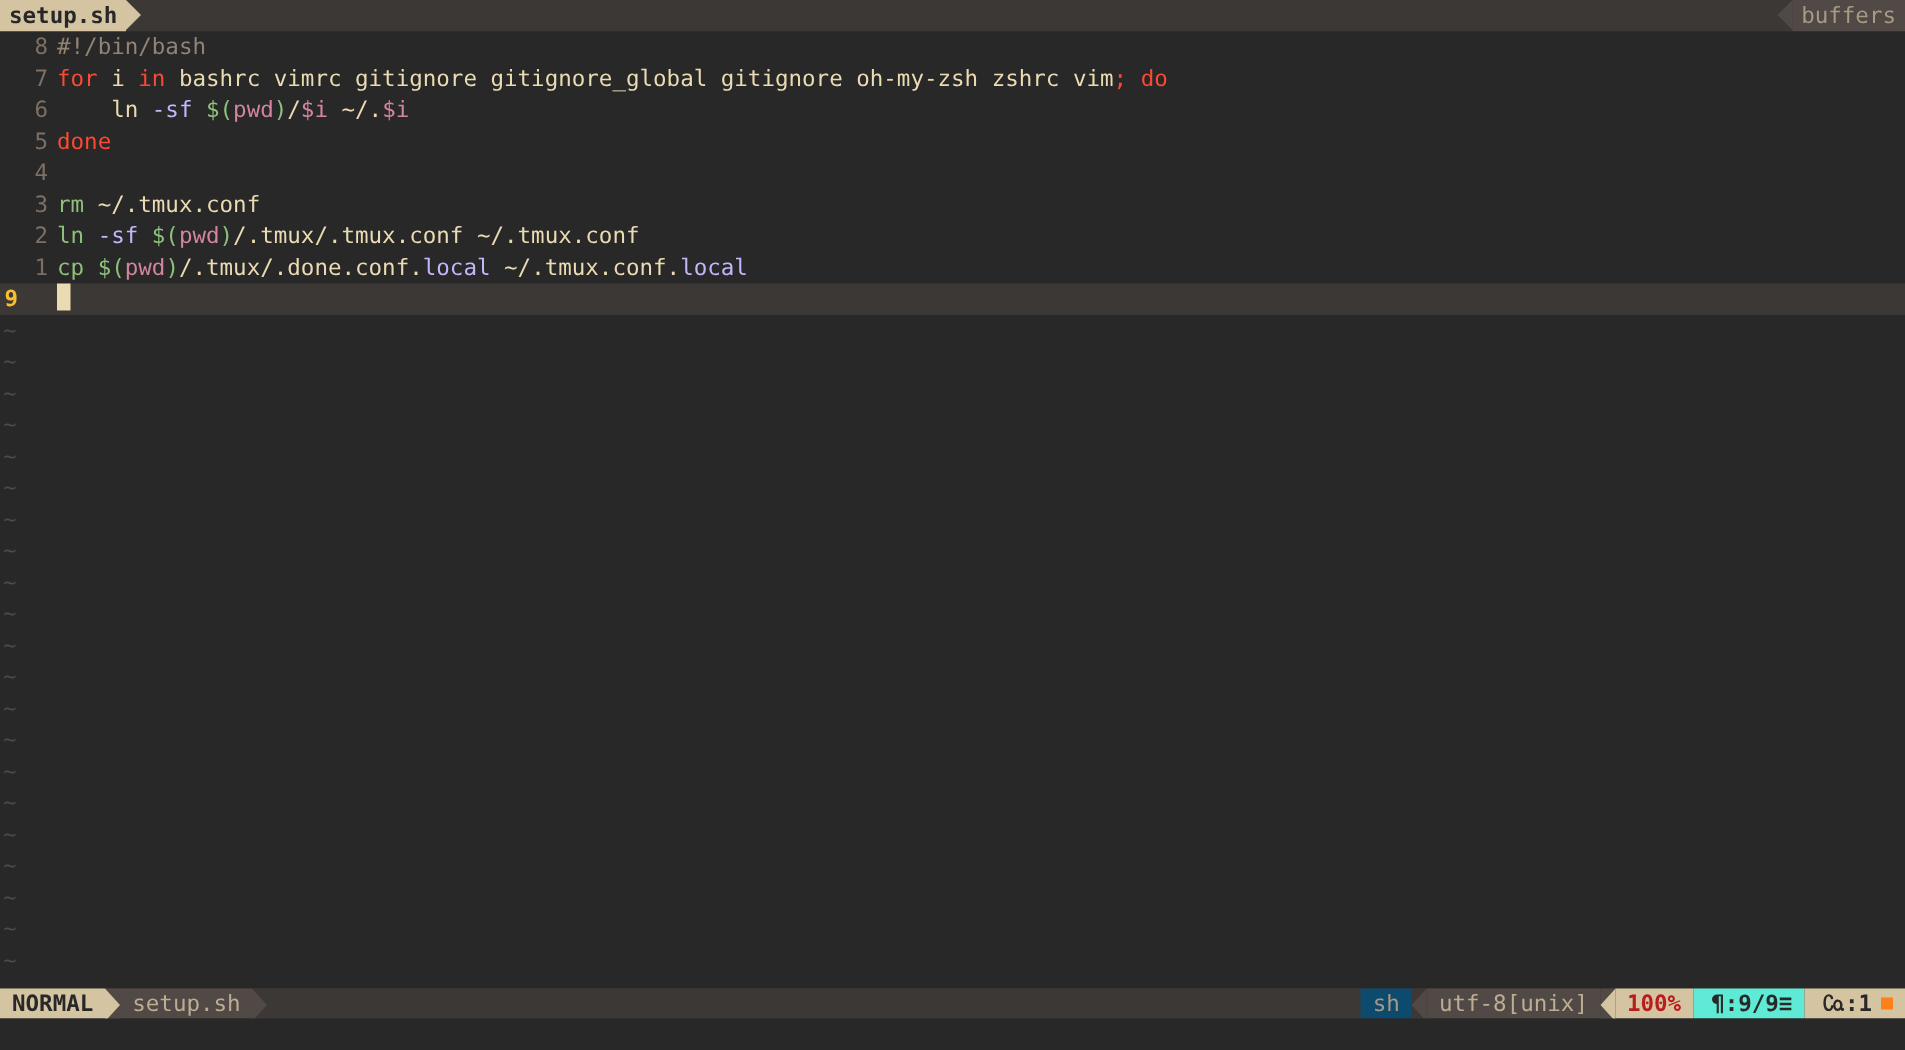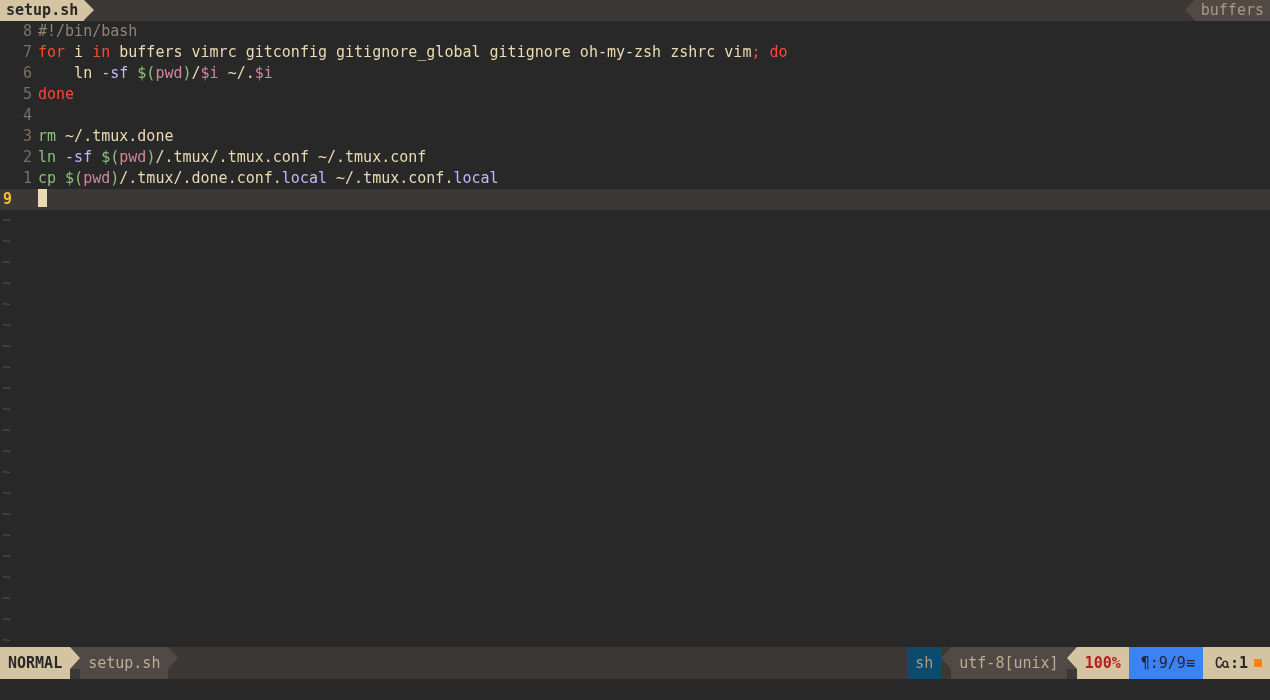--- a/index.html
+++ b/index.html
@@ -91,35 +91,35 @@
   
   .c-comment { color: #928374; }
   .c-kw      { color: #fb4934; margin-top: 16px; }
   .c-cmd     { color: #8ec07c; }
   .c-flag    { color: #c4b5fd; }
   .c-var     { color: #d3869b; }
   .c-punc    { color: #ebdbb2; }
 
   
   .statusline {
-    height: 32px;
+    height: 20px;
     display: flex;
     background: #3c3836;
     align-items: stretch;
     font-size: 15px;
     user-select: none;
   }
   .seg { display:flex; align-items:center; padding:0 8px; }
   .seg.a { background:#d5c4a1; color:#282828; font-weight:bold; }
   .seg.b { background:#504945; color:#bdae93; }
   .seg.c { background:#3c3836; color:#a89984; flex:1; }
   .seg.x { background:#0c4a6e; color:#a89984; }
   .seg.y { background:#504945; color:#bdae93; }
   .seg.zpct { background:#d5c4a1; color:#b91c1c; font-weight:bold; }
-  .seg.zpos { background:#3b82f6; color:#282828; font-weight:normal;}
+  .seg.zpos { background:#5eead4; color:#282828; font-weight:bold;}
   .seg.zcol { background:#d5c4a1; color:#282828; font-weight:bold;}
   .sl-sep-r  { width:0;height:0;border-top:11px solid transparent;border-bottom:11px solid transparent; }
   .sl-sep-l  { width:0;height:0;border-top:11px solid transparent;border-bottom:11px solid transparent; }
   .sep-a-b { border-left:10px solid #d5c4a1; background:#504945; }
   .sep-b-c { border-left:10px solid #504945; background:#3c3836; } 
   .sep-x-y { border-right:10px solid #504945; background:#3c3836; }
   .sep-y-z { border-right:10px solid #d5c4a1; background:#504945; }
   .thin { color:#7c6f64; padding:0 2px; }
   .wrn-dot {
     display:inline-block;width:8px;height:8px;background:#fe8019;vertical-align:middle;margin-left:6px;
@@ -146,25 +146,25 @@
     <div class="sep-right"></div>
     <div class="spacer"></div>
     <div class="sep-left"></div>
     <div class="bufs">
       <span>buffers</span>
     </div>
   </div>
 
   <div class="editor" id="editor">
       <div class="row"><div class="gutter">8</div><div class="code"><span class="c-comment">#!/bin/bash</span></div></div>
-      <div class="row"><div class="gutter">7</div><div class="code"><span class="c-kw">for</span><span class="c-punc"> i </span><span class="c-kw">in</span><span class="c-punc"> buffers vimrc gitconfig gitignore_global gitignore oh-my-zsh zshrc vim</span><span class="c-kw">; do</span></div></div>
+      <div class="row"><div class="gutter">7</div><div class="code"><span class="c-kw">for</span><span class="c-punc"> i </span><span class="c-kw">in</span><span class="c-punc"> bashrc vimrc gitignore gitignore_global gitignore oh-my-zsh zshrc vim</span><span class="c-kw">; do</span></div></div>
       <div class="row"><div class="gutter">6</div><div class="code"><span class="c-punc">    ln </span><span class="c-flag">-sf</span><span class="c-punc"> </span><span class="c-cmd">$(</span><span class="c-var">pwd</span><span class="c-cmd">)</span><span class="c-punc">/</span><span class="c-var">$i</span><span class="c-punc"> ~/.</span><span class="c-var">$i</span></div></div>
       <div class="row"><div class="gutter">5</div><div class="code"><span class="c-kw">done</span></div></div>
       <div class="row"><div class="gutter">4</div><div class="code"></div></div>
-      <div class="row"><div class="gutter">3</div><div class="code"><span class="c-cmd">rm</span><span class="c-punc"> ~/.tmux.done</span></div></div>
+      <div class="row"><div class="gutter">3</div><div class="code"><span class="c-cmd">rm</span><span class="c-punc"> ~/.tmux.conf</span></div></div>
       <div class="row"><div class="gutter">2</div><div class="code"><span class="c-cmd">ln</span><span class="c-punc"> </span><span class="c-flag">-sf</span><span class="c-punc"> </span><span class="c-cmd">$(</span><span class="c-var">pwd</span><span class="c-cmd">)</span><span class="c-punc">/.tmux/.tmux.conf ~/.tmux.conf</span></div></div>
       <div class="row"><div class="gutter">1</div><div class="code"><span class="c-cmd">cp</span><span class="c-punc"> </span><span class="c-cmd">$(</span><span class="c-var">pwd</span><span class="c-cmd">)</span><span class="c-punc">/.tmux/.done.conf.</span><span class="c-flag">local</span><span class="c-punc"> ~/.tmux.conf.</span><span class="c-flag">local</span></div></div>
       <div class="row current"><div class="gutter cur" style="width: 18px;">9</div><div style="width: 20px;"></div><div class="code"><span class="cursor-block"></span></div></div>
       <div class="row"><div class="tilde">~</div></div>
       <div class="row"><div class="tilde">~</div></div>
       <div class="row"><div class="tilde">~</div></div>
       <div class="row"><div class="tilde">~</div></div>
       <div class="row"><div class="tilde">~</div></div>
       <div class="row"><div class="tilde">~</div></div>
       <div class="row"><div class="tilde">~</div></div>

